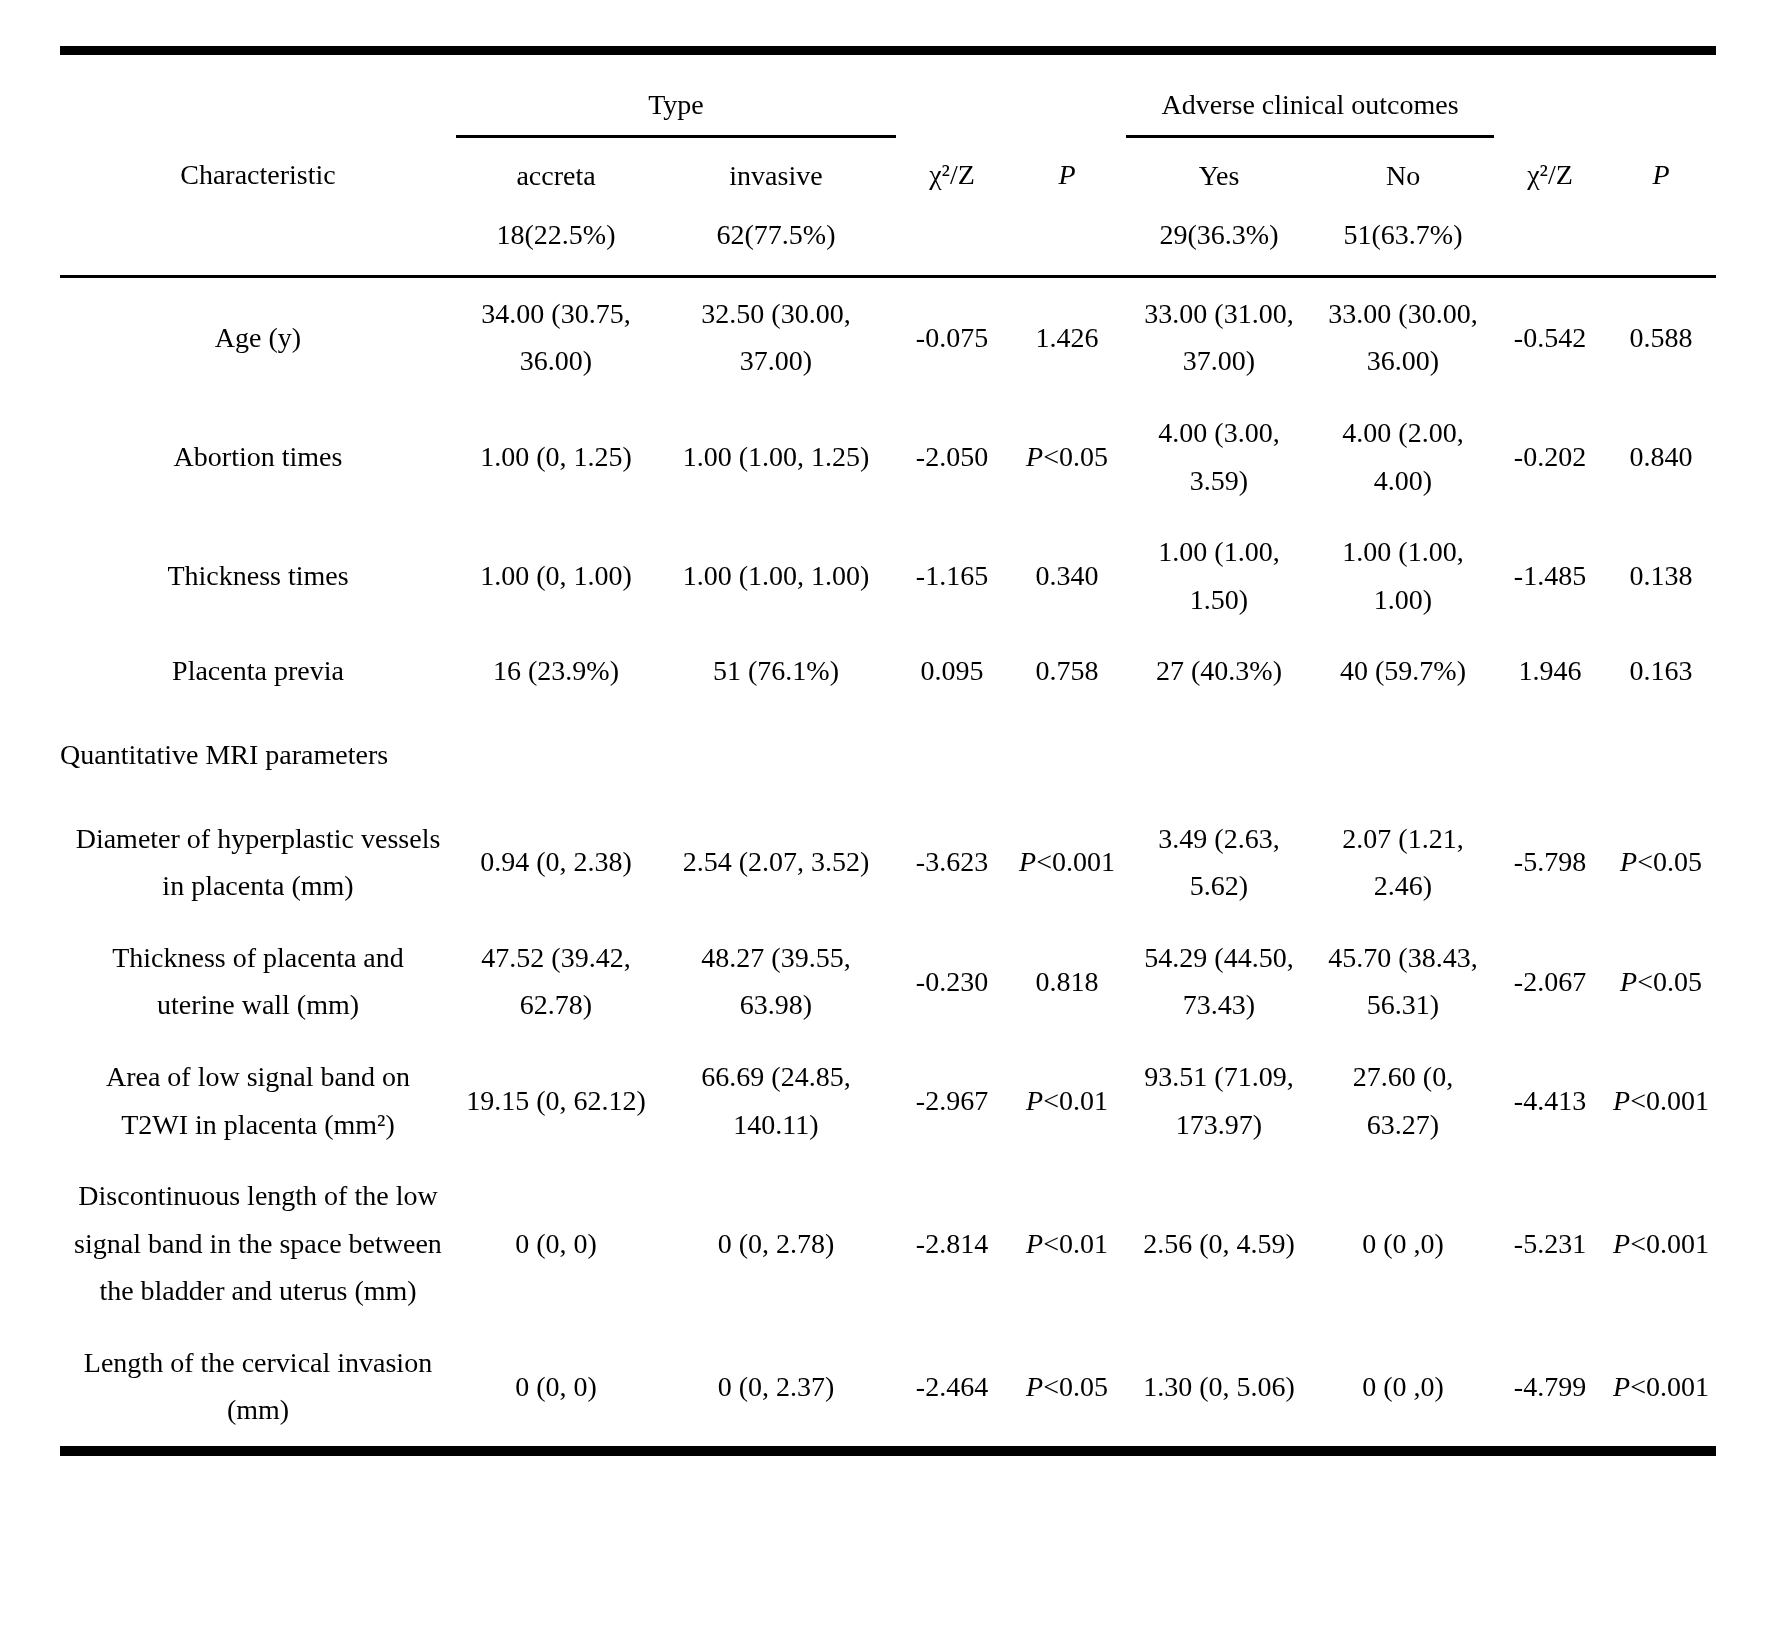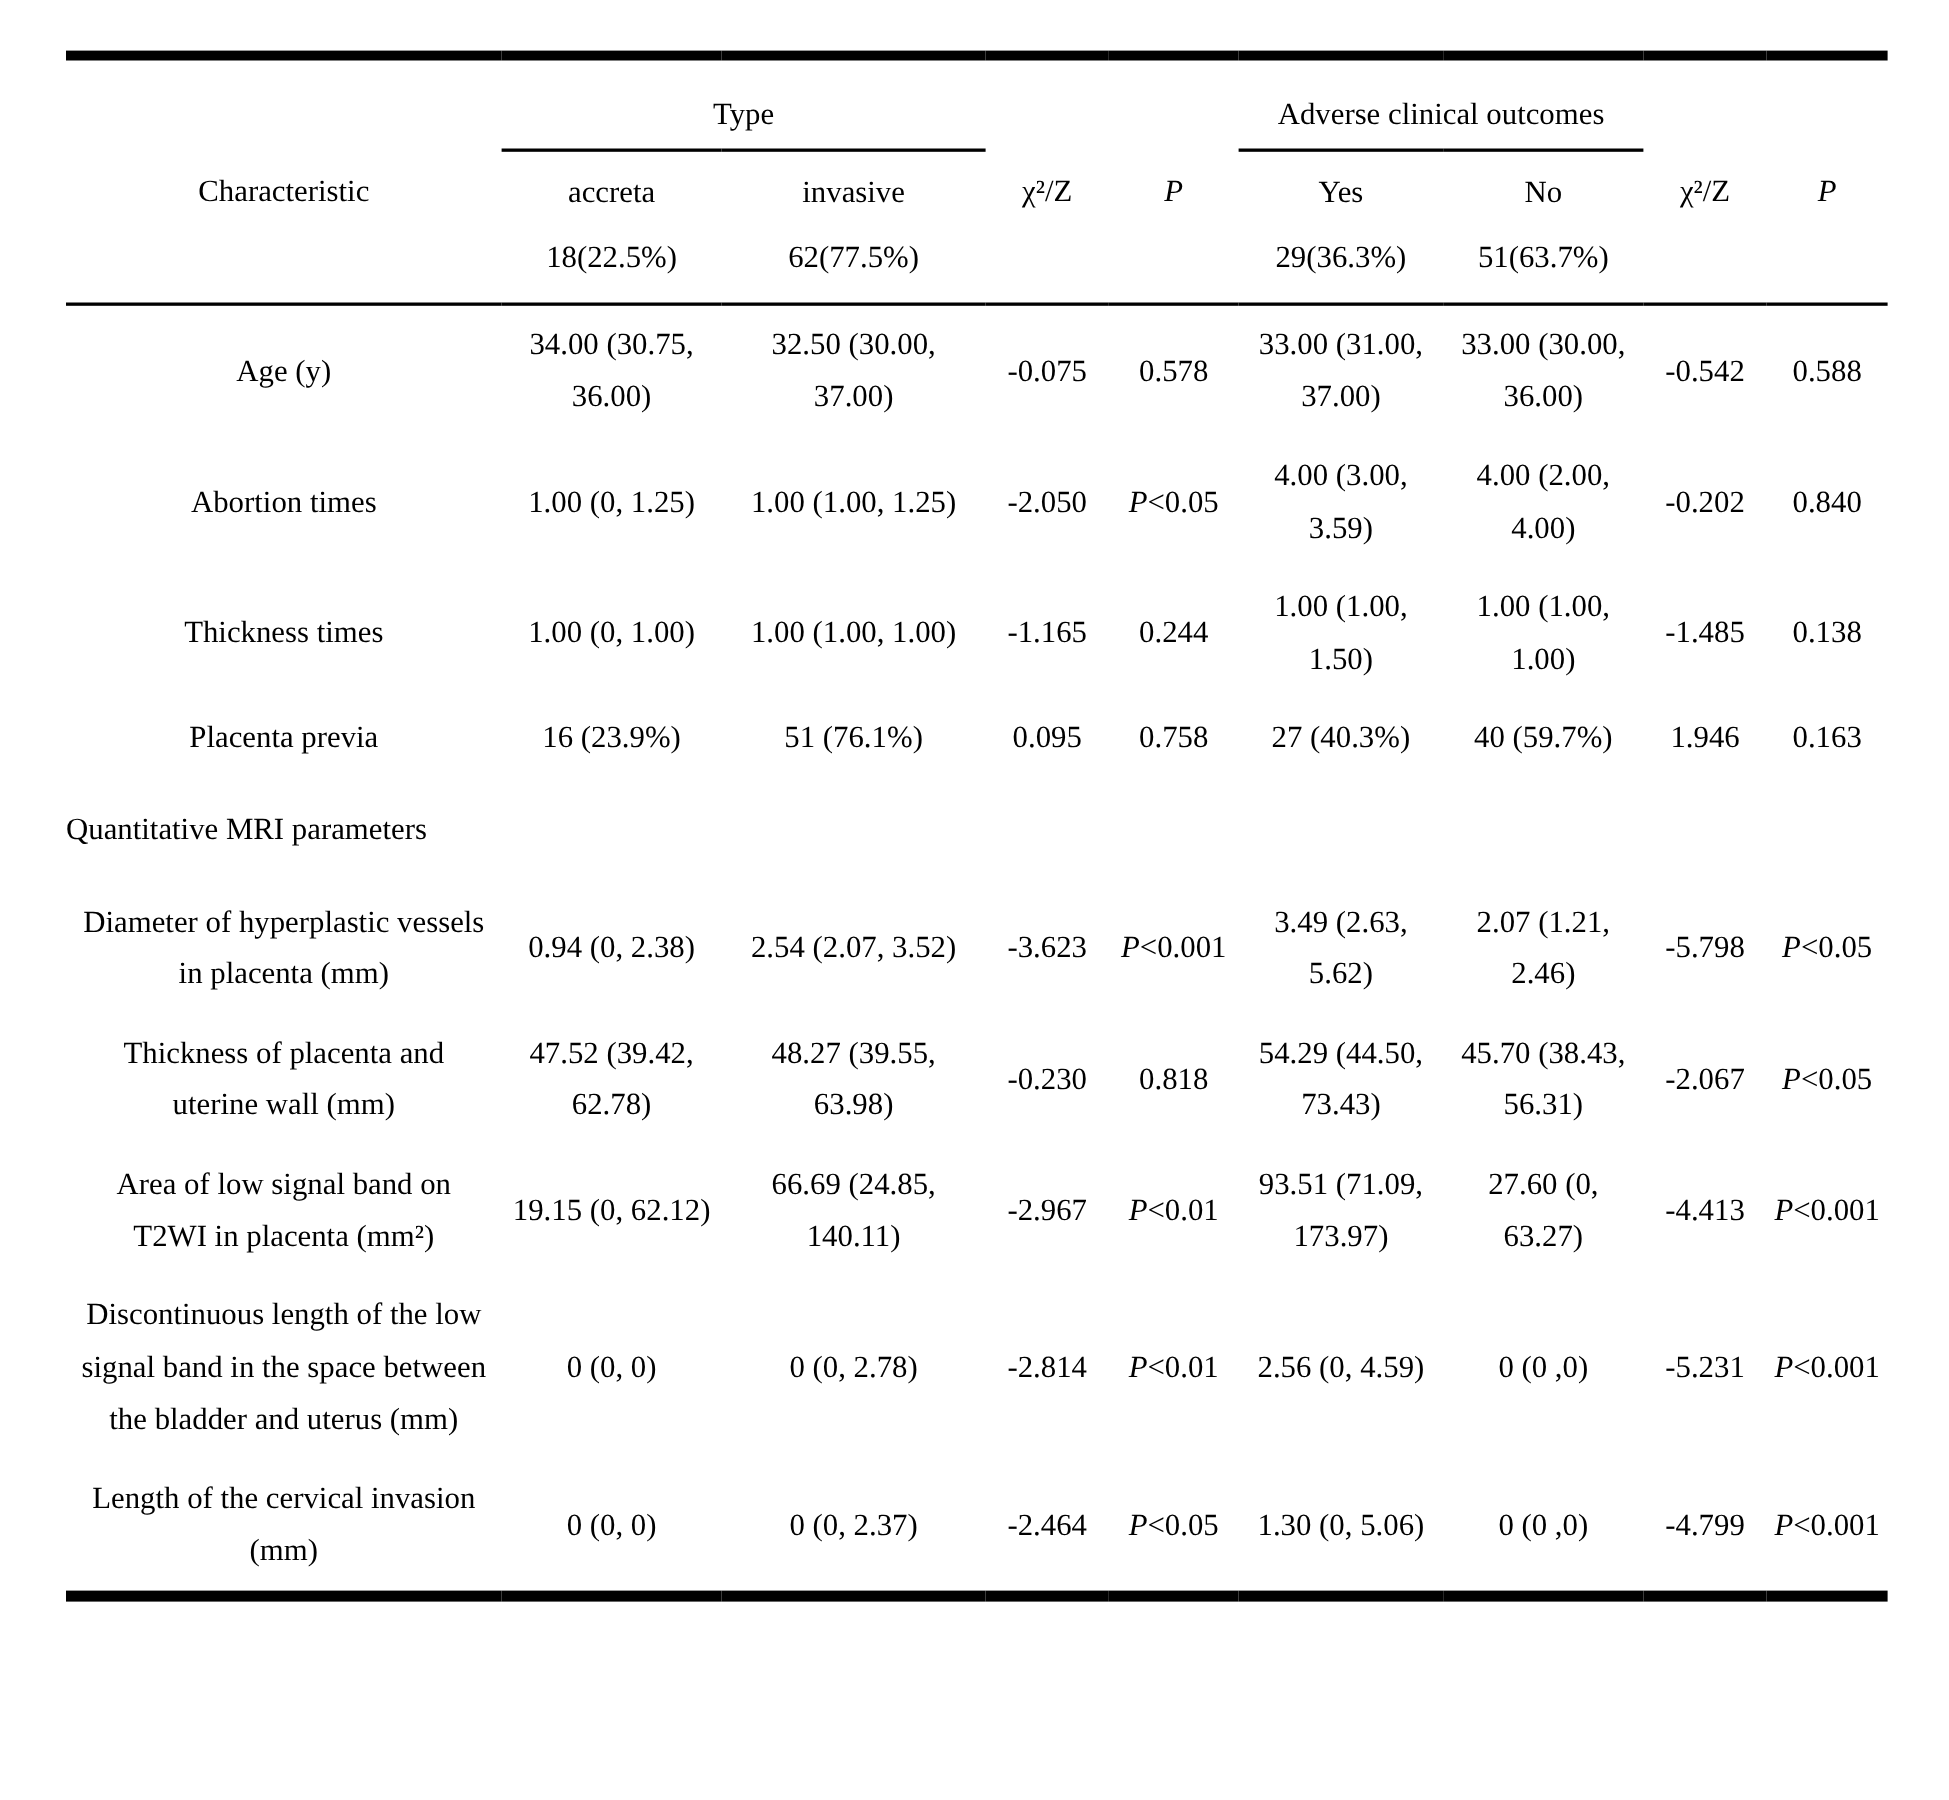--- a/index.html
+++ b/index.html
@@ -130,21 +130,21 @@
     <tbody>
 
 
       <tr>
         <td class="char">Age (y)</td>
         <td class="val">34.00 (30.75,
 36.00)</td>
         <td class="val">32.50 (30.00,
 37.00)</td>
         <td class="stat">-0.075</td>
-        <td class="stat">0.578</td>
+        <td class="stat">1.426</td>
         <td class="val">33.00 (31.00,
 37.00)</td>
         <td class="val">33.00 (30.00,
 36.00)</td>
         <td class="stat">-0.542</td>
         <td class="stat">0.588</td>
       </tr>
 
       <tr>
         <td class="char">Abortion times</td>
@@ -158,21 +158,21 @@
 4.00)</td>
         <td class="stat">-0.202</td>
         <td class="stat">0.840</td>
       </tr>
 
       <tr>
         <td class="char">Thickness times</td>
         <td class="val">1.00 (0, 1.00)</td>
         <td class="val">1.00 (1.00, 1.00)</td>
         <td class="stat">-1.165</td>
-        <td class="stat">0.244</td>
+        <td class="stat">0.340</td>
         <td class="val">1.00 (1.00,
 1.50)</td>
         <td class="val">1.00 (1.00,
 1.00)</td>
         <td class="stat">-1.485</td>
         <td class="stat">0.138</td>
       </tr>
 
       <tr>
         <td class="char">Placenta previa</td>

